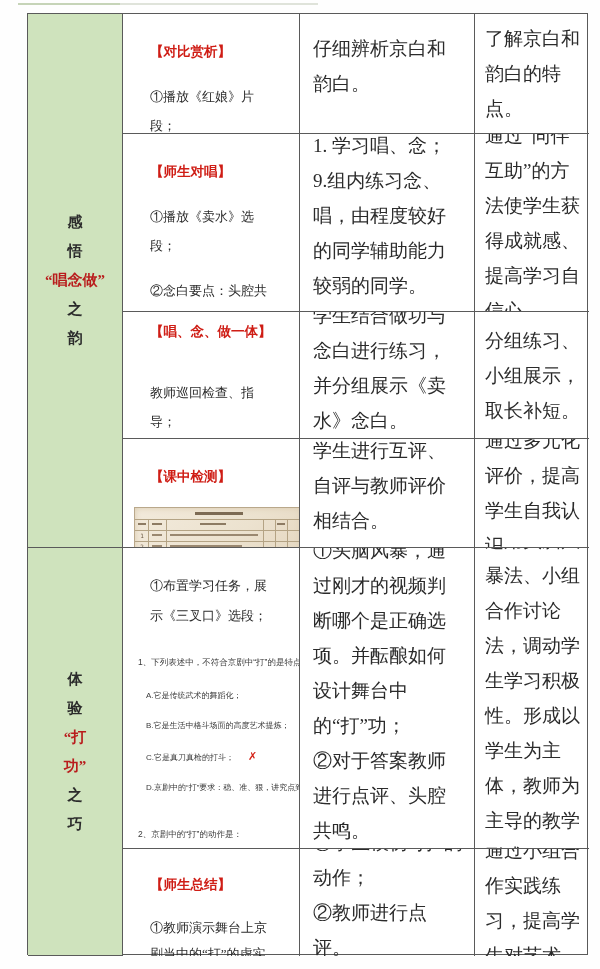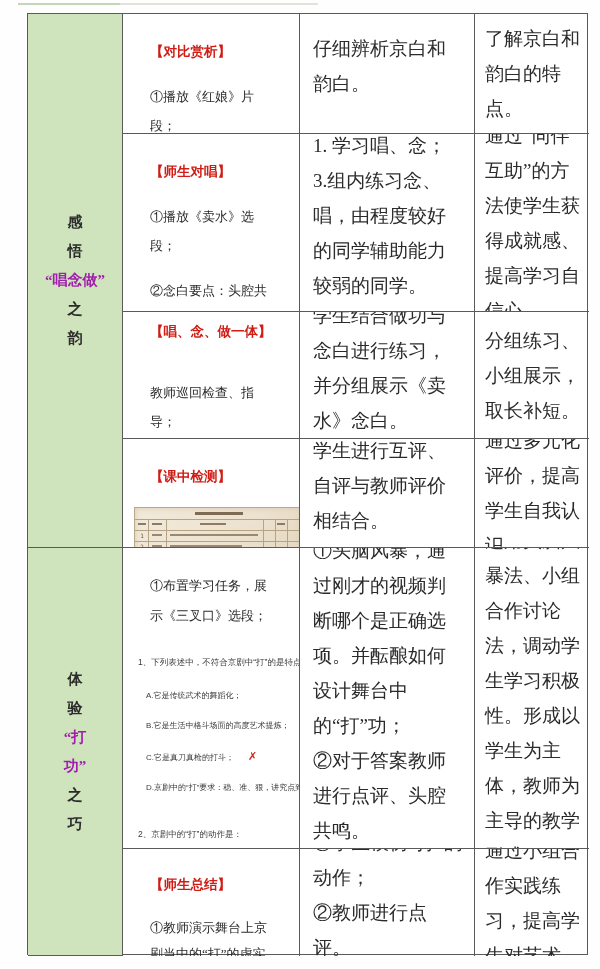--- a/index.html
+++ b/index.html
@@ -27,21 +27,21 @@
   }
   .cell.last-col{border-right:none;}
   .cell.last-row{border-bottom:none;}
 
   
   .stage{
     background:#cfe3bd;display:flex;flex-direction:column;
     align-items:center;justify-content:center;
     font-weight:bold;font-size:15px;line-height:29px;text-align:center;
   }
-  .stage .red-line{color:#a21caf;}
+  .stage .red-line{color:#b91c1c;}
   .stage-a{grid-column:1;grid-row:1/5;}
   .stage-b{grid-column:1;grid-row:5/7;}
 
   
   .act{padding:7px 9px 4px 11px;font-size:13px;}
   .act p{margin:16px;line-height:29px;}
   .act .hdr{color:#cf1d15;font-weight:bold;font-size:13.5px;}
   .act.center{display:flex;flex-direction:column;justify-content:center;}
   .act.tight p{line-height:26.5px;}
   .act.stageact p{line-height:30px;}
@@ -111,21 +111,21 @@
       <p>了解京白和韵白的特点。</p>
     </div>
 
     <div class="cell act">
       <p class="hdr">【师生对唱】</p>
       <p>①播放《卖水》选段；</p>
       <p>②念白要点：头腔共鸣，小脸开花：额头、眉毛、眼睛、取长补短，菱花嘴，腰腹气息支撑。</p>
     </div>
     <div class="cell mid-col">
       <p>1. 学习唱、念；</p>
-      <p>3.组内练习念、唱，由程度较好的同学辅助能力较弱的同学。</p>
+      <p>9.组内练习念、唱，由程度较好的同学辅助能力较弱的同学。</p>
     </div>
     <div class="cell int-col last-col">
       <p>通过“同伴互助”的方法使学生获得成就感、提高学习自信心。</p>
     </div>
 
     <div class="cell act center">
       <p class="hdr">【唱、念、做一体】</p>
       <p>教师巡回检查、指导；</p>
     </div>
     <div class="cell mid-col">

